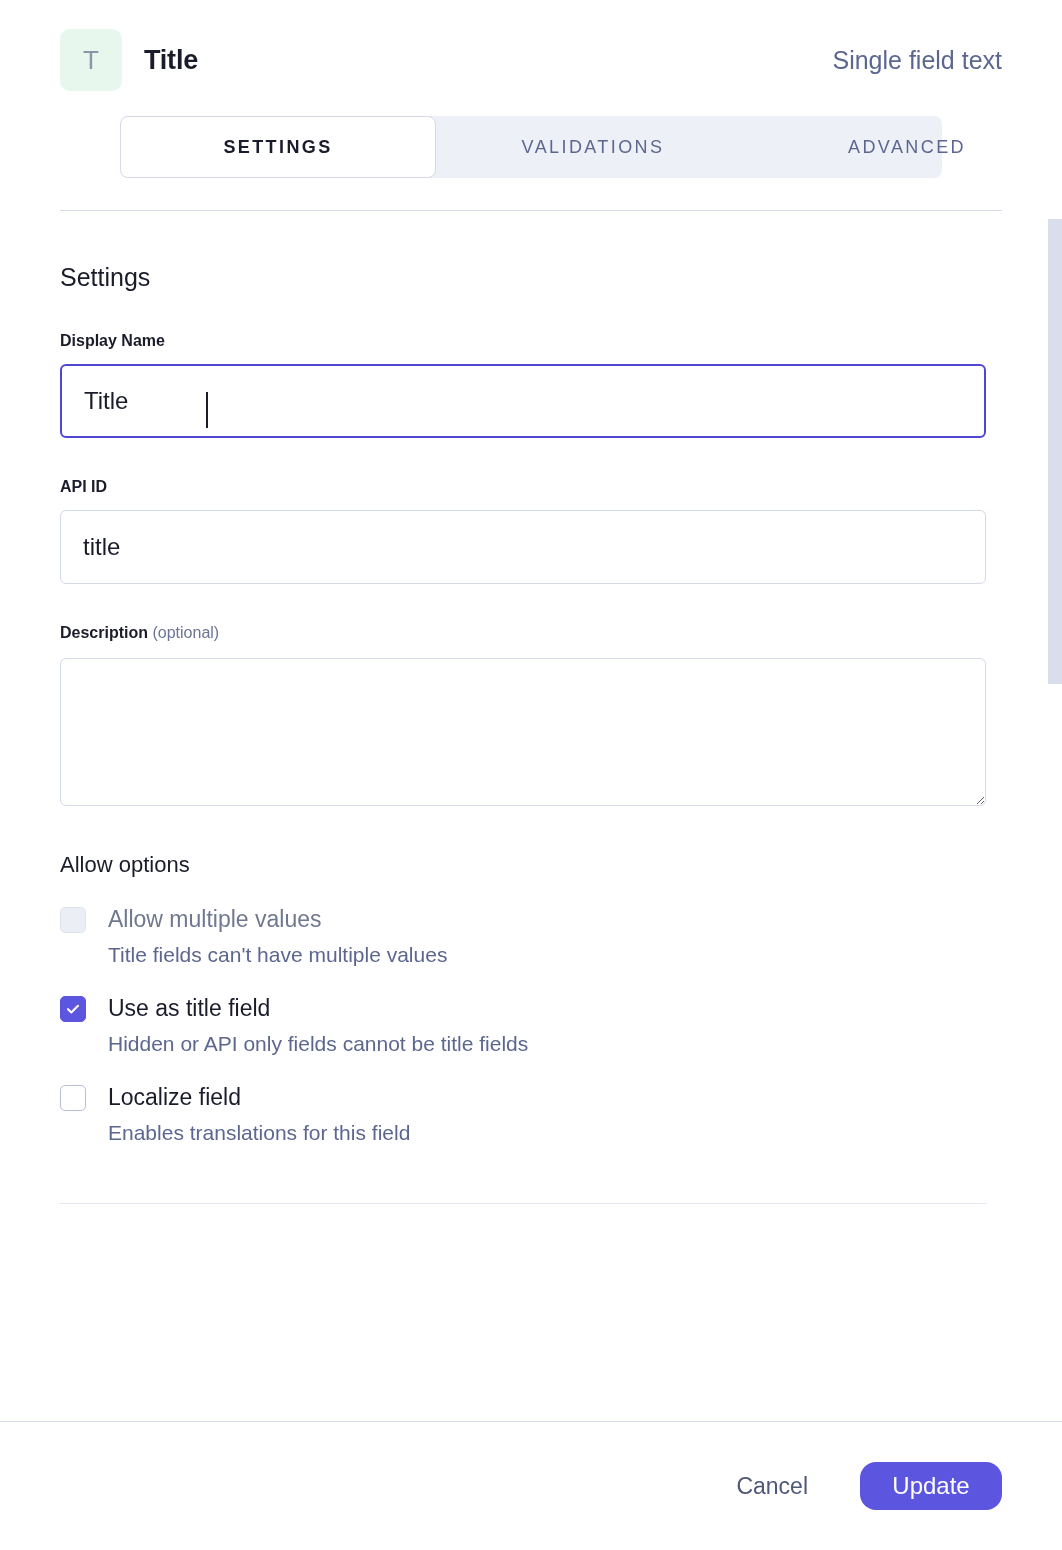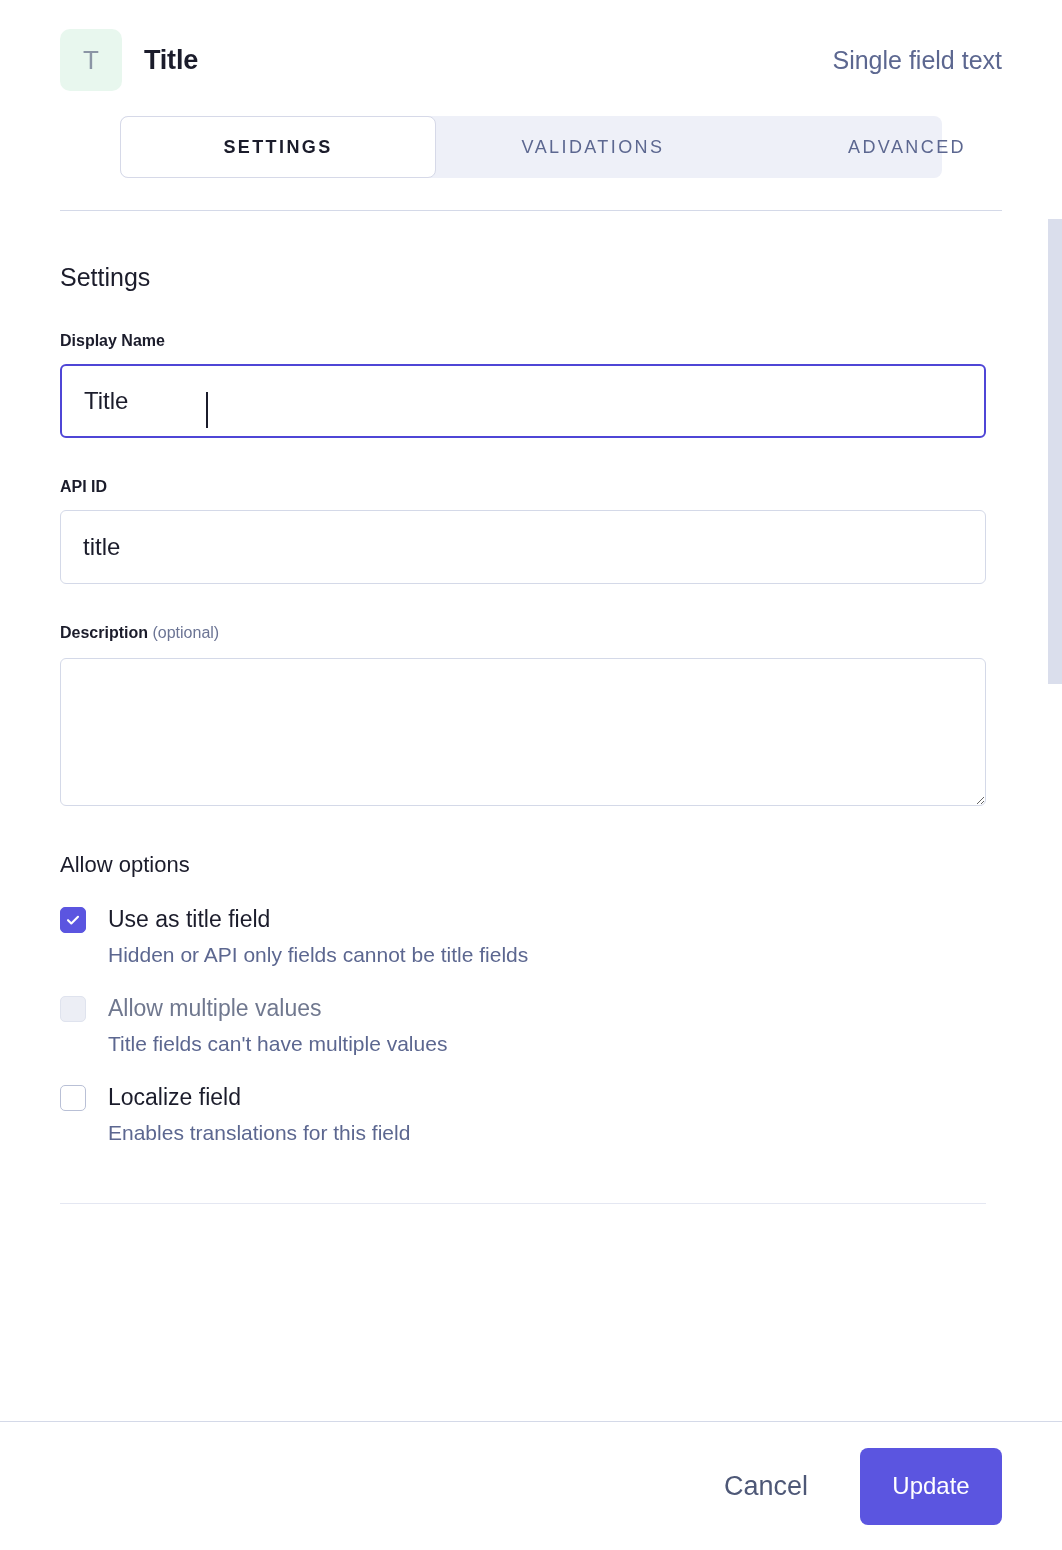--- a/index.html
+++ b/index.html
@@ -262,37 +262,37 @@
     width: 1062px;
     height: 129px;
     border-top: 1px solid #d4d9e8;
     display: flex;
     align-items: center;
     justify-content: flex-end;
     padding-right: 60px;
     background: #ffffff;
   }
   .btn-cancel {
-    font-size: 27px;
+    font-size: 23px;
     color: #4e5877;
     background: transparent;
     border: 0;
     padding: 14px 18px;
     margin-right: 34px;
     cursor: pointer;
     font-family: "Liberation Sans", sans-serif;
   }
   .btn-update {
     font-size: 24px;
     color: #ffffff;
     background: #5b55e0;
     border: 0;
-    border-radius: 8px;
+    border-radius: 16px;
     width: 142px;
-    height: 77px;
+    height: 48px;
     cursor: pointer;
     font-family: "Liberation Sans", sans-serif;
   }
 </style>
 </head>
 <body>
 
 <div class="app">
 
   <div class="header">
@@ -330,43 +330,43 @@
     <div class="form-label">API ID</div>
     <input class="text-input" type="text" value="title" style="">
 
     <div class="form-label">
       <span>Description</span>
       <span class="optional">(optional)</span>
     </div>
     <textarea class="textarea-input" placeholder="" style=""></textarea>
 
     <div class="field-options-title">Allow options</div>
+
+    <div class="option-row">
+      <div class="option-main">
+        <span class="checkbox disabled"></span>
+        <span class="option-label disabled">Allow multiple values</span>
+      </div>
+      <div class="option-desc">Title fields can't have multiple values</div>
+    </div>
 
     <div class="option-row">
       <div class="option-main">
         <span class="checkbox checked">
           <svg width="16" height="16" viewBox="0 0 16 16">
             <path d="M3 8.2 L6.3 11.5 L13 4.8" fill="none" stroke="#ffffff" stroke-width="2.1" stroke-linecap="round" stroke-linejoin="round"></path>
           </svg>
         </span>
         <span class="option-label">Use as title field</span>
       </div>
       <div class="option-desc">Hidden or API only fields cannot be title fields</div>
     </div>
 
     <div class="option-row">
       <div class="option-main">
-        <span class="checkbox disabled"></span>
-        <span class="option-label disabled">Allow multiple values</span>
-      </div>
-      <div class="option-desc">Title fields can't have multiple values</div>
-    </div>
-
-    <div class="option-row">
-      <div class="option-main">
         <span class="checkbox"></span>
         <span class="option-label">Localize field</span>
       </div>
       <div class="option-desc">Enables translations for this field</div>
     </div>
 
     <div class="options-divider"></div>
   </div>
 
   <div class="footer">

